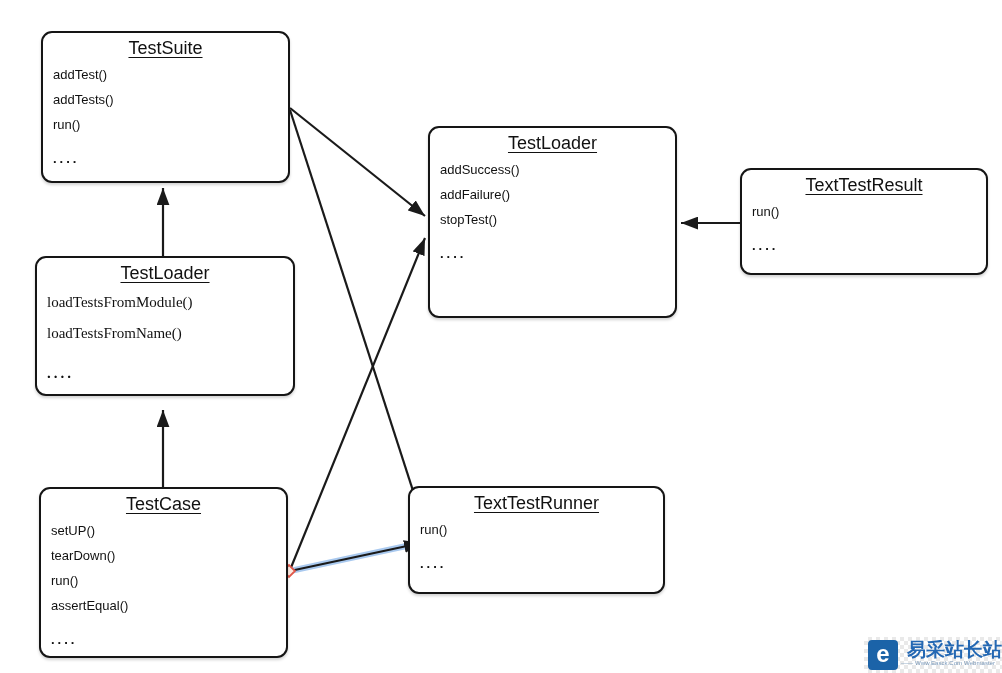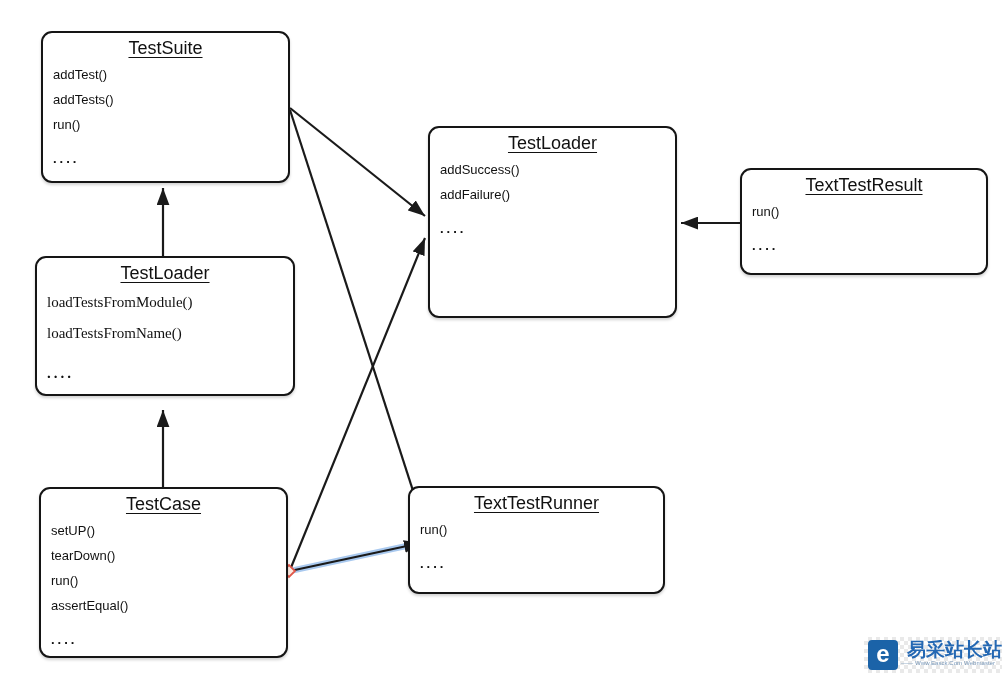--- a/index.html
+++ b/index.html
@@ -134,20 +134,21 @@
     <div class="cmethod">tearDown()</div>
     <div class="cmethod">run()</div>
     <div class="cmethod">assertEqual()</div>
     <div class="cmethod dots">....</div>
   </div>
 
   <div class="cbox" style="left:428px;top:126px;width:249px;height:192px">
     <div class="ctitle">TestLoader</div>
     <div class="cmethod">addSuccess()</div>
     <div class="cmethod">addFailure()</div>
+    <div class="cmethod">stopTest()</div>
     <div class="cmethod dots">....</div>
   </div>
 
   <div class="cbox" style="left:740px;top:168px;width:248px;height:107px">
     <div class="ctitle">TextTestResult</div>
     <div class="cmethod">run()</div>
     <div class="cmethod dots">....</div>
   </div>
 
   <div class="cbox" style="left:408px;top:486px;width:257px;height:108px">

